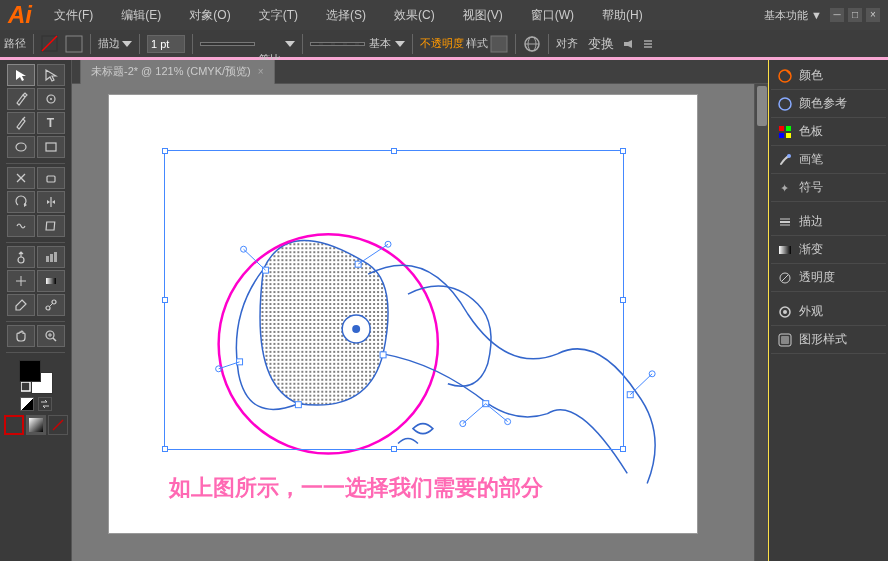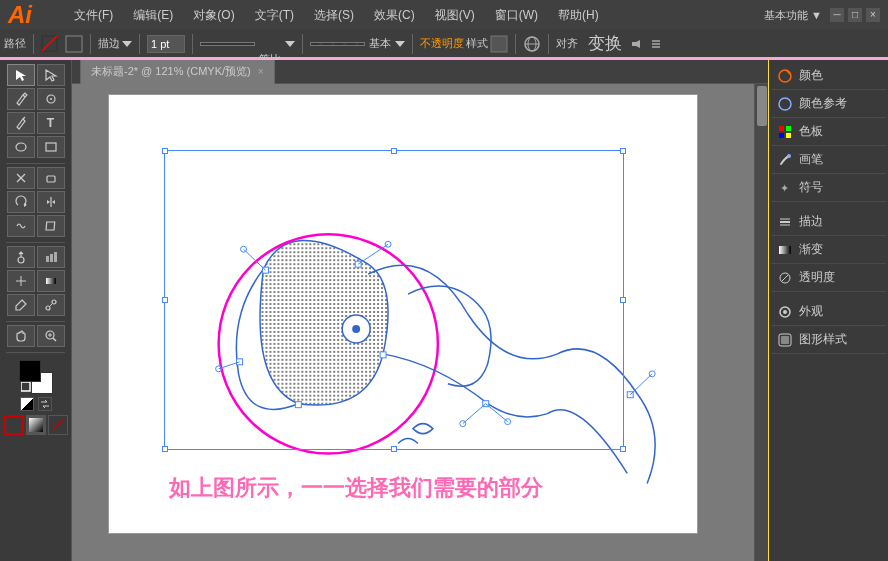--- a/index.html
+++ b/index.html
@@ -5,21 +5,21 @@
     * { margin: 0; padding: 0; box-sizing: border-box; }
     body { width: 888px; height: 561px; overflow: hidden; background: #535353; font-family: 'SimSun', '宋体', sans-serif; font-size: 12px; color: #333; }
 
     
     #titlebar {
       display: flex; align-items: center; justify-content: space-between;
       background: #404040; height: 30px; padding: 0 8px;
       color: #ccc;
     }
     #titlebar .logo { color: #ff6600; font-weight: bold; font-size: 24px; font-style: italic; margin-right: 8px; }
-    #titlebar .menu-bar { display: flex; gap: 8px; font-size: 12px; color: #ccc; margin-left: 20px; }
+    #titlebar .menu-bar { display: flex; gap: 16px; font-size: 12px; color: #ccc; }
     #titlebar .menu-bar span { padding: 2px 6px; cursor: pointer; }
     #titlebar .window-controls { display: flex; gap: 4px; }
     #titlebar .window-controls span { width: 16px; height: 16px; display: flex; align-items: center; justify-content: center; cursor: pointer; font-size: 10px; color: #ccc; }
 
     
     #toolbar {
       background: #3d3d3d; height: 30px; display: flex; align-items: center;
       padding: 0 4px; border-bottom: 3px solid #f9a8d4; gap: 4px;
     }
     .toolbar-item { display: flex; align-items: center; gap: 2px; color: #ccc; font-size: 11px; }
@@ -198,21 +198,21 @@
   <div class="toolbar-sep"></div>
   <div class="toolbar-item">
     <svg width="18" height="18">
       <circle cx="9" cy="9" r="7" fill="none" stroke="#aaa" stroke-width="1.5"></circle>
       <ellipse cx="9" cy="9" rx="4" ry="7" fill="none" stroke="#aaa" stroke-width="1"></ellipse>
       <line x1="2" y1="9" x2="16" y2="9" stroke="#aaa" stroke-width="1"></line>
     </svg>
   </div>
   <div class="toolbar-sep"></div>
   <span style="color:#ccc; font-size:11px;">对齐</span>
-  <span style="color:#ccc; font-size:17px; margin-left:6px;">变换</span>
+  <span style="color:#ccc; font-size:13px; margin-left:6px;">变换</span>
   <div class="toolbar-item" style="margin-left:4px;">
     <svg width="12" height="12">
         <polygon points="2,4 6,4 10,2 10,10 6,8 2,8" fill="#aaa"></polygon>
       </svg>
   </div>
   <div class="toolbar-item" style="margin-left:4px;">
     <svg width="12" height="12">
       <line x1="2" y1="3" x2="10" y2="3" stroke="#aaa" stroke-width="1.5"></line>
       <line x1="2" y1="6" x2="10" y2="6" stroke="#aaa" stroke-width="1.5"></line>
       <line x1="2" y1="9" x2="10" y2="9" stroke="#aaa" stroke-width="1.5"></line>

